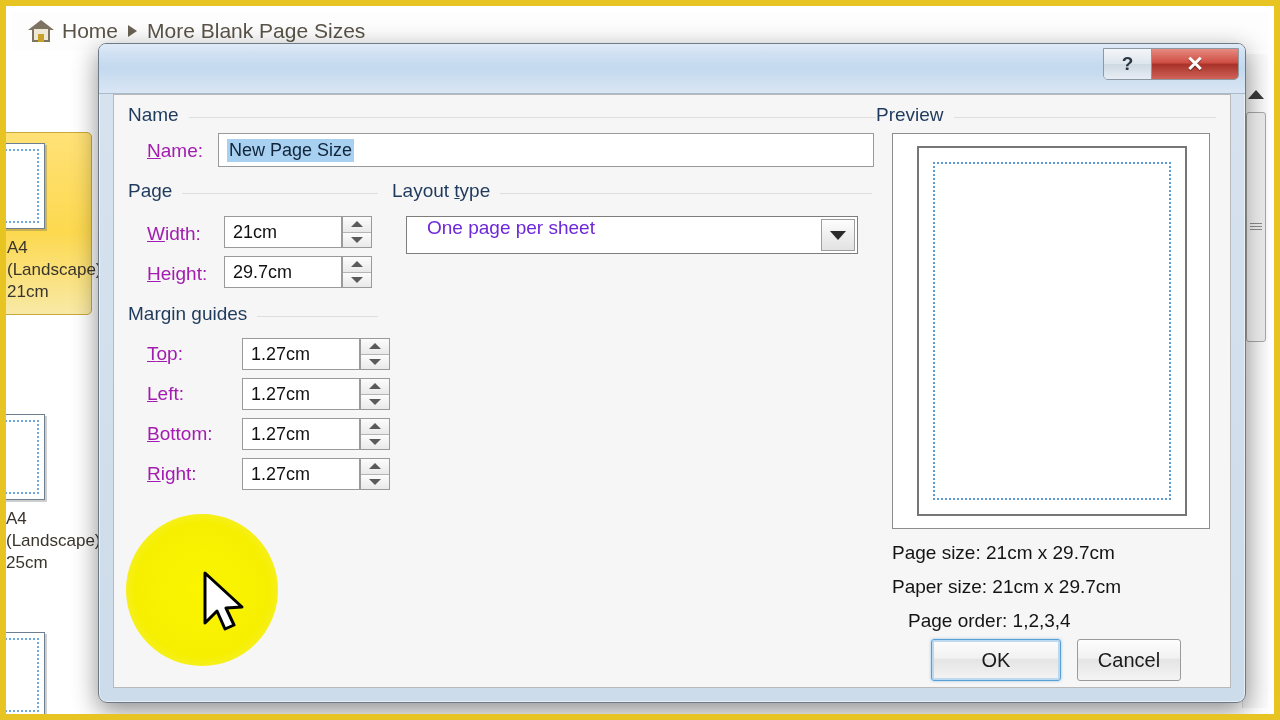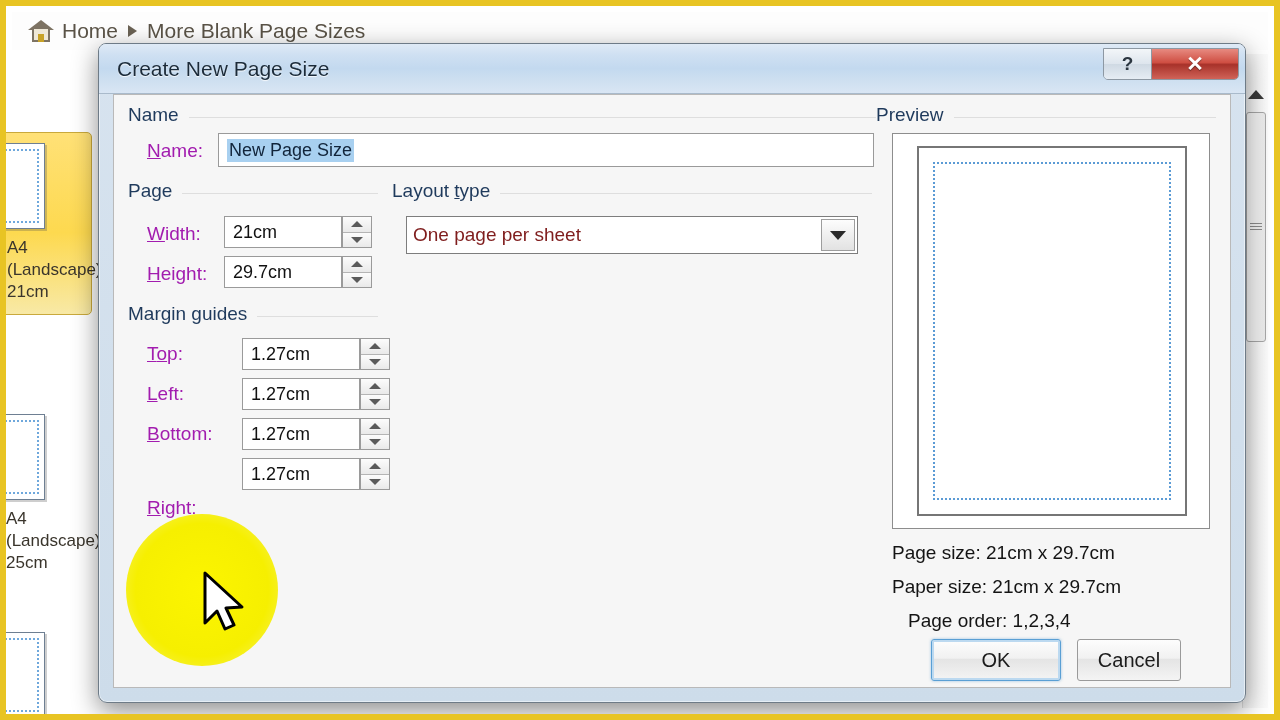--- a/index.html
+++ b/index.html
@@ -240,23 +240,23 @@
     border-left: 6px solid transparent;
     border-right: 6px solid transparent;
     border-top: 6px solid #5a5a5a;
   }
 
   
   #layout-combo {
     position: absolute;
     background: #ffffff;
     border: 1px solid #7d7d7d;
-    display: flex; align-items: center;
-    font-size: 19px; color: #7f1d1d;
-    padding-left: 6px;
+    display: flex; align-items: flex-start;
+    font-size: 19px; color: #6d28d9;
+    padding-left: 20px;
   }
   #layout-combo-arrow {
     position: absolute; right: 2px; top: 2px; bottom: 2px; width: 34px;
     background: linear-gradient(180deg,#fdfdfd,#e2e2e2);
     border: 1px solid #9d9d9d;
     display: flex; align-items: center; justify-content: center;
   }
   #layout-combo-arrow .tri {
     width: 0; height: 0;
     border-left: 8px solid transparent;
@@ -354,21 +354,20 @@
       <span class="sb-arrow-up"></span>
       <span class="sb-thumb">
         <span class="sb-grip"></span>
       </span>
     </div>
   </div>
 
   <div id="dialog">
 
     <div id="titlebar">
-      <div id="dialog-title">Create New Page Size</div>
       <div id="titlebar-buttons">
         <div class="tb-btn" id="help-button">?</div>
         <div class="tb-btn" id="close-button">✕</div>
       </div>
     </div>
 
     <div id="dialog-body">
 
       <div class="group-title" style="left:14px; top:9px;">Name</div>
       <div class="group-rule" style="left:14px; right:14px; top:22px;"></div>
@@ -453,21 +452,21 @@
         </div>
       <div class="spin" style="left:246px; top:323px; height:32px;">
         <div class="half">
             <span class="tri-up"></span>
           </div>
         <div class="half">
             <span class="tri-dn"></span>
           </div>
       </div>
 
-      <div class="field-label" style="left:33px; top:368px;margin-top:34px;"><u>R</u><span>ight:</span></div>
+      <div class="field-label" style="left:33px; top:368px;"><u>R</u><span>ight:</span></div>
       <div class="txtbox" style="left:128px; top:363px; width:118px; height:32px;">
           <span>1.27cm</span>
         </div>
       <div class="spin" style="left:246px; top:363px; height:32px;">
         <div class="half">
             <span class="tri-up"></span>
           </div>
         <div class="half">
             <span class="tri-dn"></span>
           </div>

